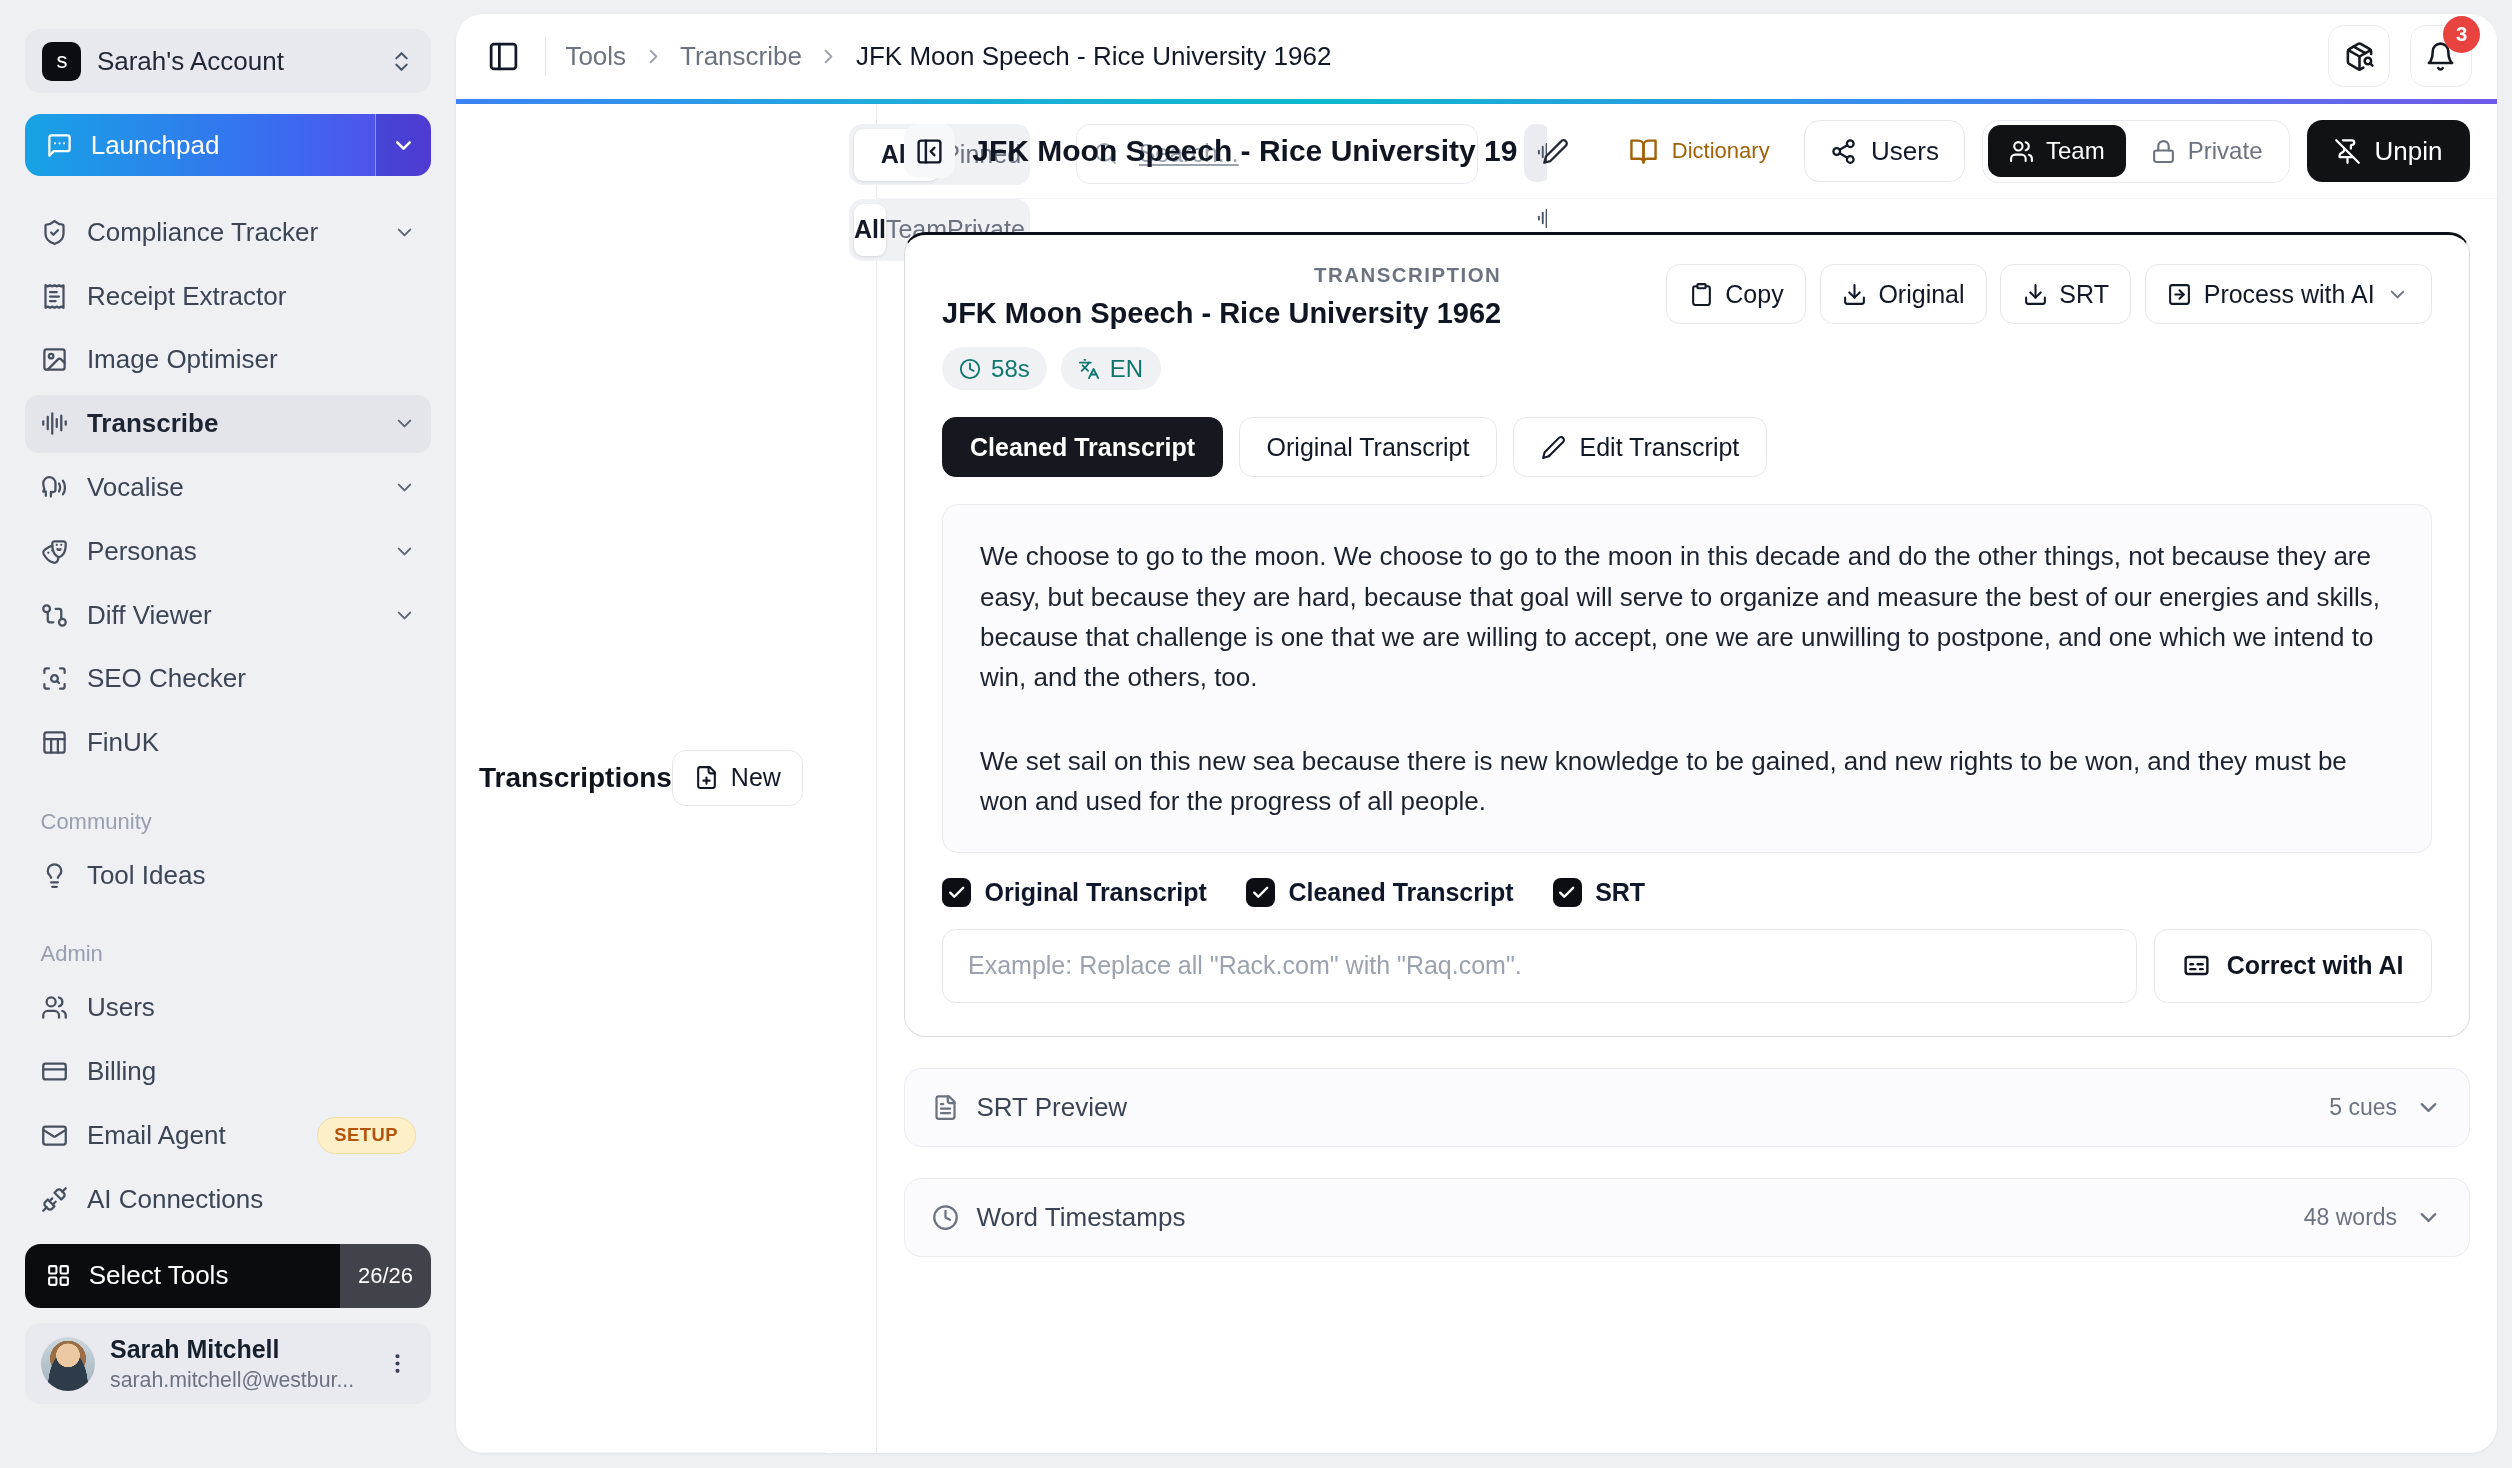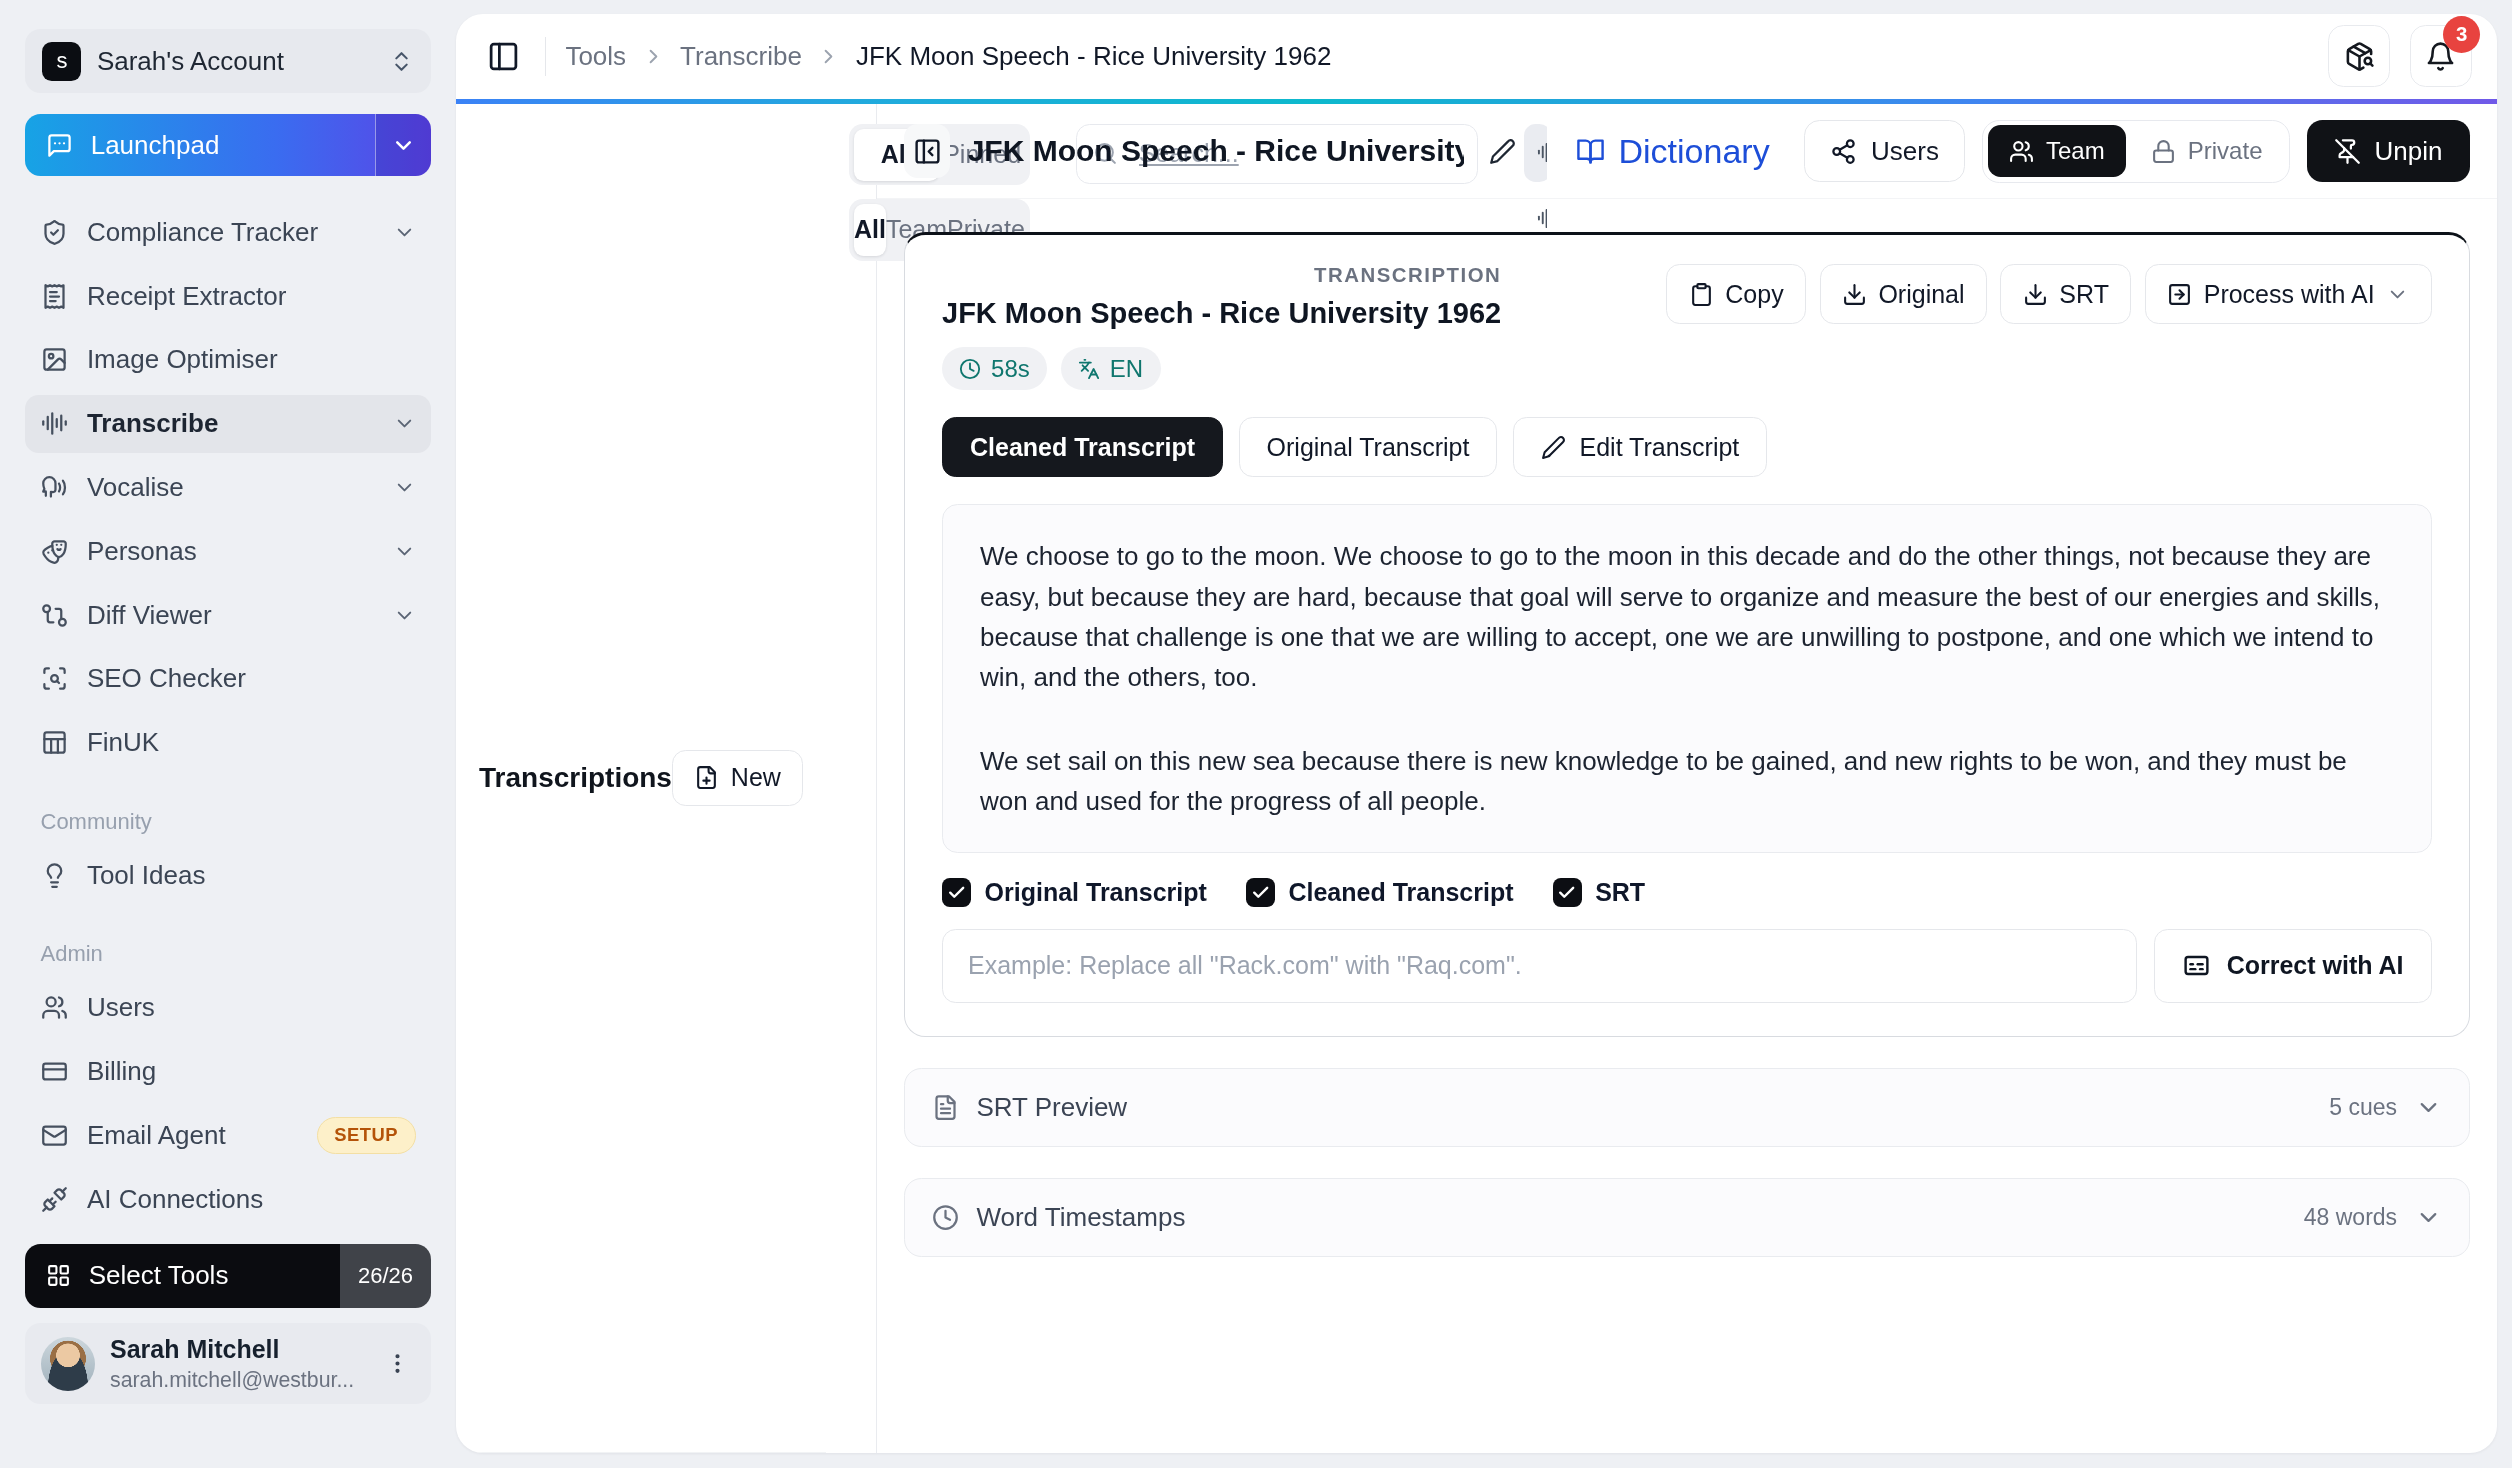--- a/index.html
+++ b/index.html
@@ -85,21 +85,21 @@
   .tr-item span.t-label { white-space:nowrap; overflow:hidden; }
   .tr-item.selected { background:#eaecf1; }
 
   
   .detail { flex:1; display:flex; flex-direction:column; min-width:0; min-height:0; }
   .detail-head { height:95px; flex:0 0 auto; display:flex; align-items:center; gap:17.4px; padding:0 27px; border-bottom:1px solid #f3f4f6; }
   .dh-collapse { width:54px; height:54px; background:#f7f8f9; border-radius:13.6px; display:flex; align-items:center; justify-content:center; color:#111827; cursor:pointer; }
   .dh-title { font-size:30px; font-weight:600; color:#0f1622; white-space:nowrap; overflow:hidden; }
   .dh-edit { color:#1f2733; padding:7.8px; cursor:pointer; display:flex; }
   .dh-spacer { flex:1; }
-  .ghost-btn { display:flex; align-items:center; gap:13.6px; font-size:34px; font-weight:500; color:#1d4ed8; padding:0 17.4px; height:60px; cursor:pointer; background:transparent; border:none; font-family:inherit; }
+  .ghost-btn { display:flex; align-items:center; gap:13.6px; font-size:22px; font-weight:500; color:#a16207; padding:0 17.4px; height:60px; cursor:pointer; background:transparent; border:none; font-family:inherit; }
   .outline-btn { display:flex; align-items:center; gap:13.6px; font-size:26px; font-weight:500; color:#111827; border:1px solid #e5e7eb; border-radius:15.5px; height:62px; padding:0 25px; background:#fff; cursor:pointer; font-family:inherit; }
   .vis-seg { border:1px solid #e7e9ee; border-radius:17.4px; padding:4.8px; display:flex; gap:3.9px; align-items:center; }
   .vis-opt { display:flex; align-items:center; gap:11.6px; height:52px; padding:0 21.3px; border-radius:12.6px; font-size:24px; cursor:pointer; }
   .vis-opt.on { background:#101216; color:#fff; }
   .vis-opt.off { color:#6b7280; }
   .dark-btn { display:flex; align-items:center; gap:13.6px; background:#101216; color:#fff; border-radius:15.5px; height:62px; padding:0 27px; font-size:26px; font-weight:500; border:none; cursor:pointer; font-family:inherit; }
 
   .detail-body { flex:1; overflow:hidden; padding:33px 27px 0; }
   .t-card { border:1px solid #d8dbe0; border-top:3.9px solid #0c1118; border-radius:21.3px; padding:29px 37px 33px; background:#fff; }
   .t-card-top { display:flex; justify-content:space-between; align-items:flex-start; gap:23px; }

